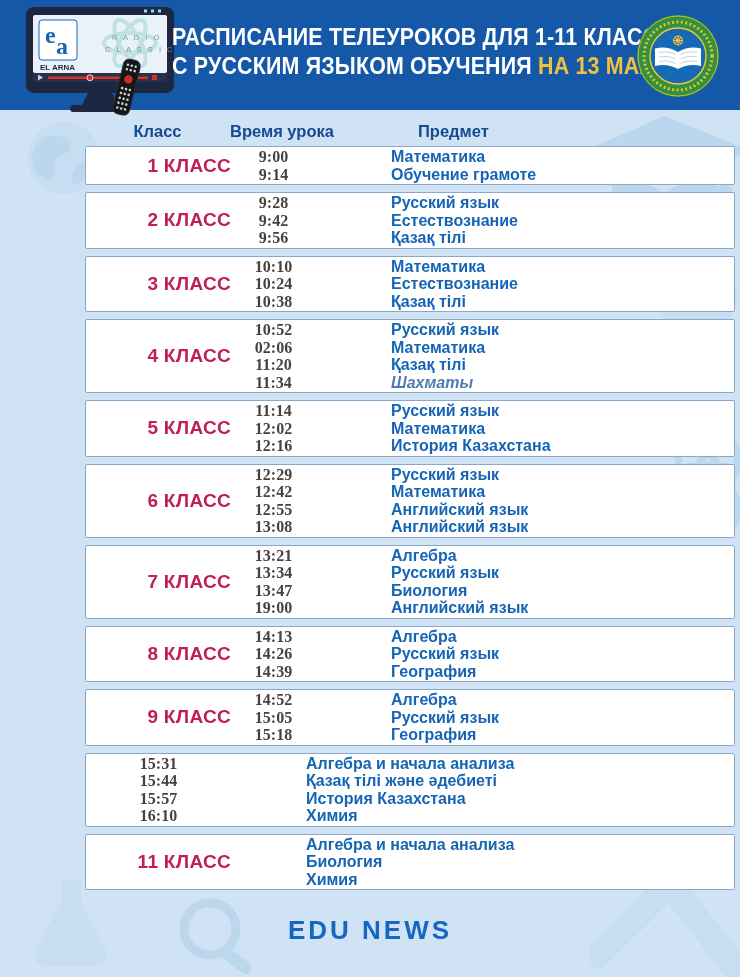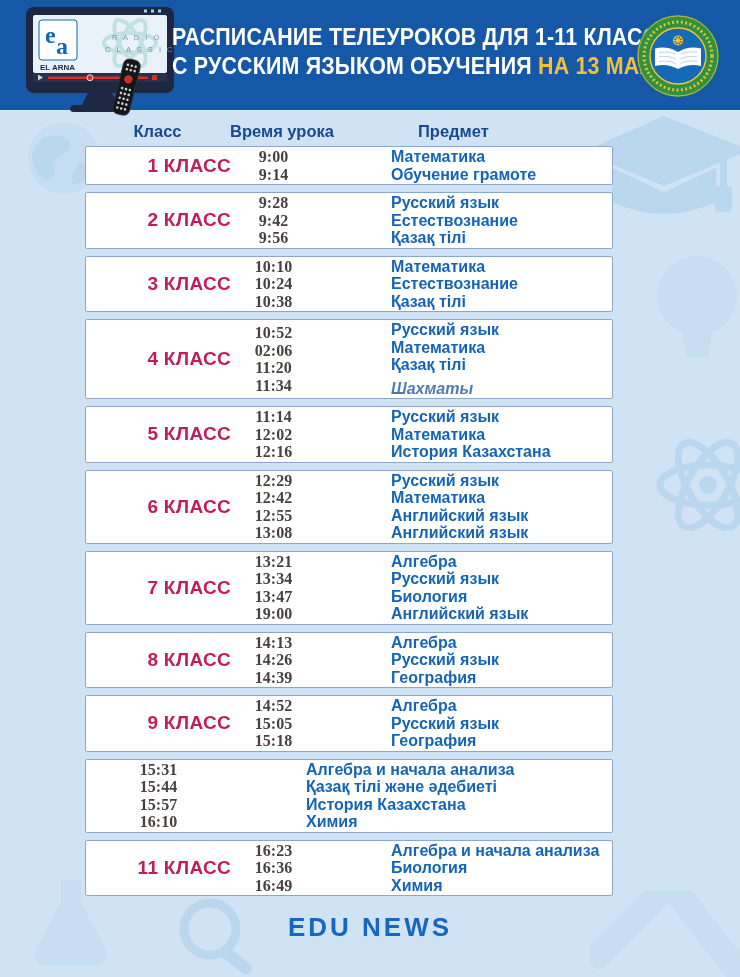--- a/index.html
+++ b/index.html
@@ -16,39 +16,39 @@
   .tv-wrap { position:absolute; left:26px; top:7px; width:152px; height:112px; }
   .title-block { position:absolute; left:172px; top:23px; color:#ffffff; font-weight:bold;
                  white-space:nowrap; }
   .title-line { font-size:23px; line-height:29px; letter-spacing:.2px;
                 transform:scaleX(.93); transform-origin:left center; }
   .accent { color:#f0c13c; }
   .emblem-wrap { position:absolute; right:20px; top:14px; width:84px; height:84px; }
 
   
   .content { position:relative; z-index:1; }
-  .table-area { width:528px; margin:8px 0 0 85px; }
+  .table-area { width:650px; margin:8px 0 0 85px; }
   .grid-row { display:grid; grid-template-columns:145px 85px 1fr; align-items:center; }
   .col-head-row { height:26px; margin-bottom:2px; color:#174a90; font-weight:bold; font-size:16.5px; }
   .col-head.c1 { text-align:center; }
   .col-head.c2 { text-align:center; white-space:nowrap; }
   .col-head.c3 { padding-left:103px; }
 
   .box { background:#ffffff; border:1.5px solid #8ca8c9; border-radius:2px;
          margin-bottom:7px; padding:1px 0; }
   .class-cell { text-align:right; font-size:19px; font-weight:bold; color:#c01d5a; letter-spacing:.3px; }
   .time-cell  { align-self:center;font-family:Liberation Serif, serif; }
   .subj-cell  { align-self:center; padding-left:75px; }
   .line { line-height:17.5px; font-size:16px; white-space:nowrap; }
   .time-line { text-align:center; color:#47423f; font-weight:bold; }
   .subj-line { color:#1565b4; font-weight:bold; }
-  .subj-line.italic { font-style:italic; font-weight:600; color:#4f7bb0;margin-top:6px; }
+  .subj-line.italic { font-style:italic; font-weight:600; color:#4f7bb0; }
 
   
-  .footer { position:relative; z-index:1; text-align:center; margin-top:16px; }
+  .footer { position:relative; z-index:1; text-align:center; margin-top:25px; }
   .footer-brand { display:inline-block; font-size:26px; font-weight:bold; color:#1567c0; letter-spacing:3px; }
 </style>
 </head>
 <body>
 
 <div class="page">
 
   <div class="doodles">
     <svg class="doodle" style="right:-14px; top:110px;" width="180" height="130" viewBox="0 0 180 130">
       <g fill="#bad7ee">
@@ -339,25 +339,20 @@
     <div class="subj-cell">
               <div class="line subj-line">Алгебра и начала анализа</div>
               <div class="line subj-line">Қазақ тілі және әдебиеті</div>
               <div class="line subj-line">История Казахстана</div>
               <div class="line subj-line">Химия</div>
             </div>
   </div>
 
   <div class="box grid-row">
     <div class="class-cell">11 КЛАСС</div>
-    <div class="time-cell">
-              <div class="line time-line">16:23</div>
-              <div class="line time-line">16:36</div>
-              <div class="line time-line">16:49</div>
-            </div>
     <div class="subj-cell">
               <div class="line subj-line">Алгебра и начала анализа</div>
               <div class="line subj-line">Биология</div>
               <div class="line subj-line">Химия</div>
             </div>
   </div>
 </div>
     </div>
 
     <div class="footer">

